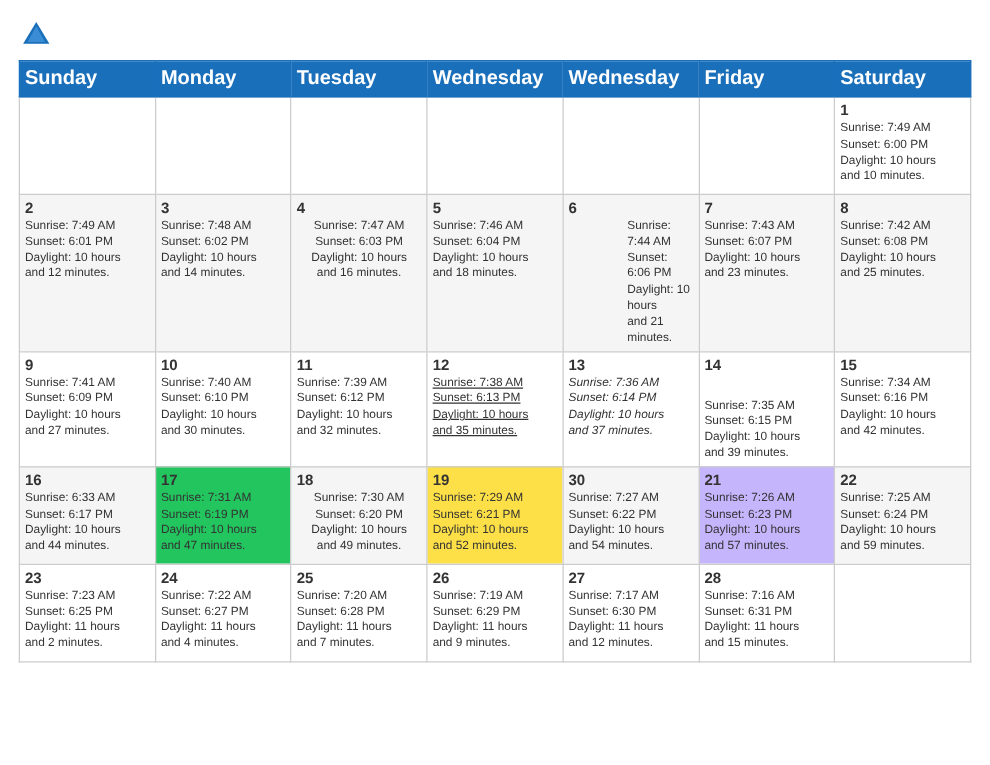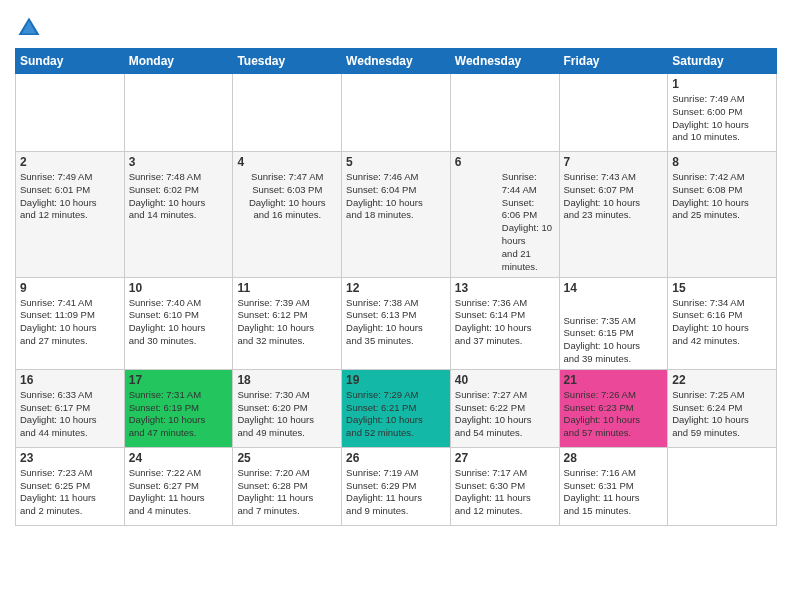--- a/index.html
+++ b/index.html
@@ -50,21 +50,21 @@
       color: #555;
     }
     .calendar {
       width: 100%;
       border-collapse: collapse;
       table-layout: fixed;
     }
     .calendar th {
       background-color: #1a6fbb;
       color: #fff;
-      font-size: 12px;
+      font-size: 16px;
       font-weight: bold;
       padding: 5px 4px;
       text-align: left;
       border: 1px solid #1a6fbb;
     }
     .calendar td {
       border: 1px solid #ccc;
       vertical-align: top;
       padding: 3px 4px;
       height: 78px;
@@ -186,48 +186,48 @@
             <div class="day-info" style="white-space: pre-line;">Sunrise: 7:42 AM
 Sunset: 6:08 PM
 Daylight: 10 hours
 and 25 minutes.</div>
           </td>
         </tr>
         <tr>
           <td>
             <span class="day-number">9</span>
             <div class="day-info" style="white-space: pre-line;">Sunrise: 7:41 AM
-Sunset: 11:09 PM
+Sunset: 6:09 PM
 Daylight: 10 hours
 and 27 minutes.</div>
           </td>
           <td>
             <span class="day-number">10</span>
             <div class="day-info" style="white-space: pre-line;">Sunrise: 7:40 AM
 Sunset: 6:10 PM
 Daylight: 10 hours
 and 30 minutes.</div>
           </td>
           <td>
             <span class="day-number">11</span>
             <div class="day-info" style="white-space: pre-line;">Sunrise: 7:39 AM
 Sunset: 6:12 PM
 Daylight: 10 hours
 and 32 minutes.</div>
           </td>
           <td>
             <span class="day-number">12</span>
-            <div class="day-info" style="white-space: pre-line;">Sunrise: 7:38 AM
+            <div class="day-info" style="white-space: pre-line; text-decoration: underline;">Sunrise: 7:38 AM
 Sunset: 6:13 PM
 Daylight: 10 hours
 and 35 minutes.</div>
           </td>
           <td>
             <span class="day-number">13</span>
-            <div class="day-info" style="white-space: pre-line;">Sunrise: 7:36 AM
+            <div class="day-info" style="white-space: pre-line; font-style: italic;">Sunrise: 7:36 AM
 Sunset: 6:14 PM
 Daylight: 10 hours
 and 37 minutes.</div>
           </td>
           <td>
             <span class="day-number">14</span>
             <div class="day-info" style="white-space: pre-line; margin-top: 20px;">Sunrise: 7:35 AM
 Sunset: 6:15 PM
 Daylight: 10 hours
 and 39 minutes.</div>
@@ -250,40 +250,40 @@
           </td>
           <td style="background: #22c55e;">
             <span class="day-number">17</span>
             <div class="day-info" style="white-space: pre-line;">Sunrise: 7:31 AM
 Sunset: 6:19 PM
 Daylight: 10 hours
 and 47 minutes.</div>
           </td>
           <td style="background: rgb(245, 245, 245);">
             <span class="day-number">18</span>
-            <div class="day-info" style="white-space: pre-line;">Sunrise: 7:30 AM
+            <div class="day-info" style="white-space: pre-line; text-align: center;">Sunrise: 7:30 AM
 Sunset: 6:20 PM
 Daylight: 10 hours
 and 49 minutes.</div>
           </td>
-          <td style="background: #14b8a6;">
+          <td style="background: #fde047;">
             <span class="day-number">19</span>
             <div class="day-info" style="white-space: pre-line;">Sunrise: 7:29 AM
 Sunset: 6:21 PM
 Daylight: 10 hours
 and 52 minutes.</div>
           </td>
           <td style="background: rgb(245, 245, 245);">
-            <span class="day-number">40</span>
+            <span class="day-number">30</span>
             <div class="day-info" style="white-space: pre-line;">Sunrise: 7:27 AM
 Sunset: 6:22 PM
 Daylight: 10 hours
 and 54 minutes.</div>
           </td>
-          <td style="background: #ec4899;">
+          <td style="background: #c4b5fd;">
             <span class="day-number">21</span>
             <div class="day-info" style="white-space: pre-line;">Sunrise: 7:26 AM
 Sunset: 6:23 PM
 Daylight: 10 hours
 and 57 minutes.</div>
           </td>
           <td style="background: rgb(245, 245, 245);">
             <span class="day-number">22</span>
             <div class="day-info" style="white-space: pre-line;">Sunrise: 7:25 AM
 Sunset: 6:24 PM

